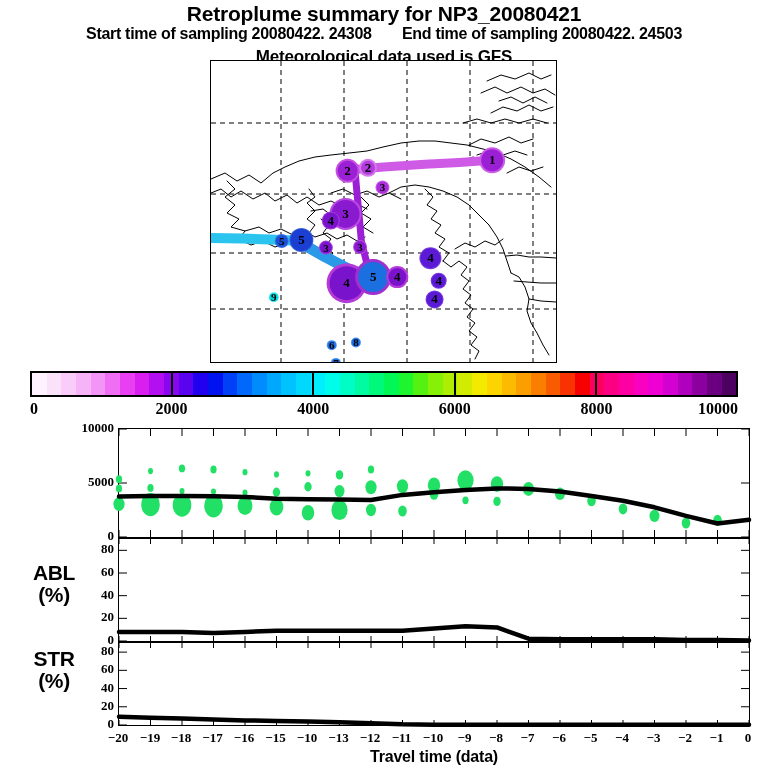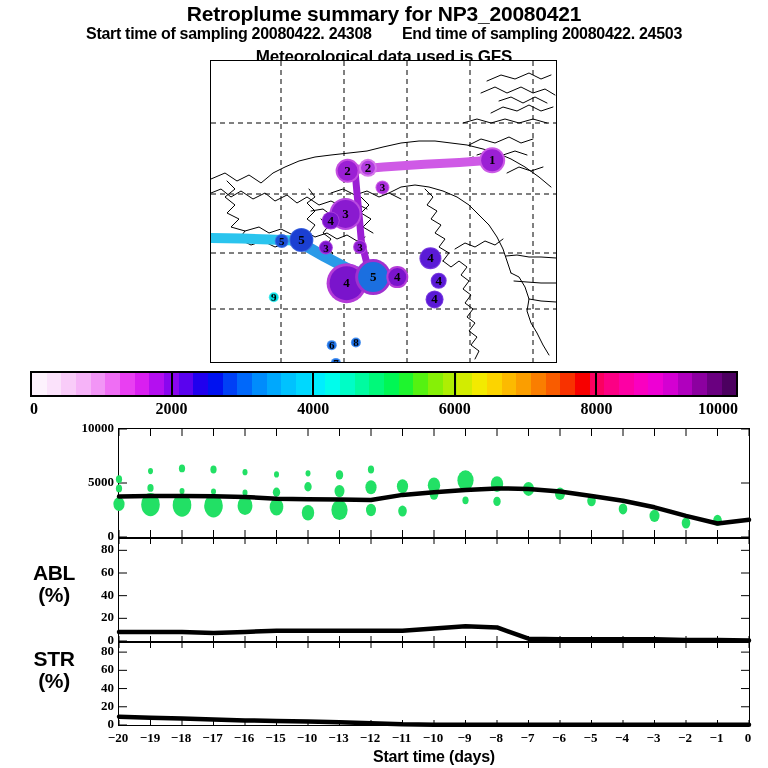--- a/index.html
+++ b/index.html
@@ -556,15 +556,15 @@
       <div class="xtick" style="left: 496px;">−8</div>
       <div class="xtick" style="left: 527.5px;">−7</div>
       <div class="xtick" style="left: 559px;">−6</div>
       <div class="xtick" style="left: 590.5px;">−5</div>
       <div class="xtick" style="left: 622px;">−4</div>
       <div class="xtick" style="left: 653.5px;">−3</div>
       <div class="xtick" style="left: 685px;">−2</div>
       <div class="xtick" style="left: 716.5px;">−1</div>
       <div class="xtick" style="left: 748px;">0</div>
     </div>
-  <div id="xaxis-title">Start time (days)</div>
+  <div id="xaxis-title">Travel time (data)</div>
 
 </div>
 
 </body></html>

